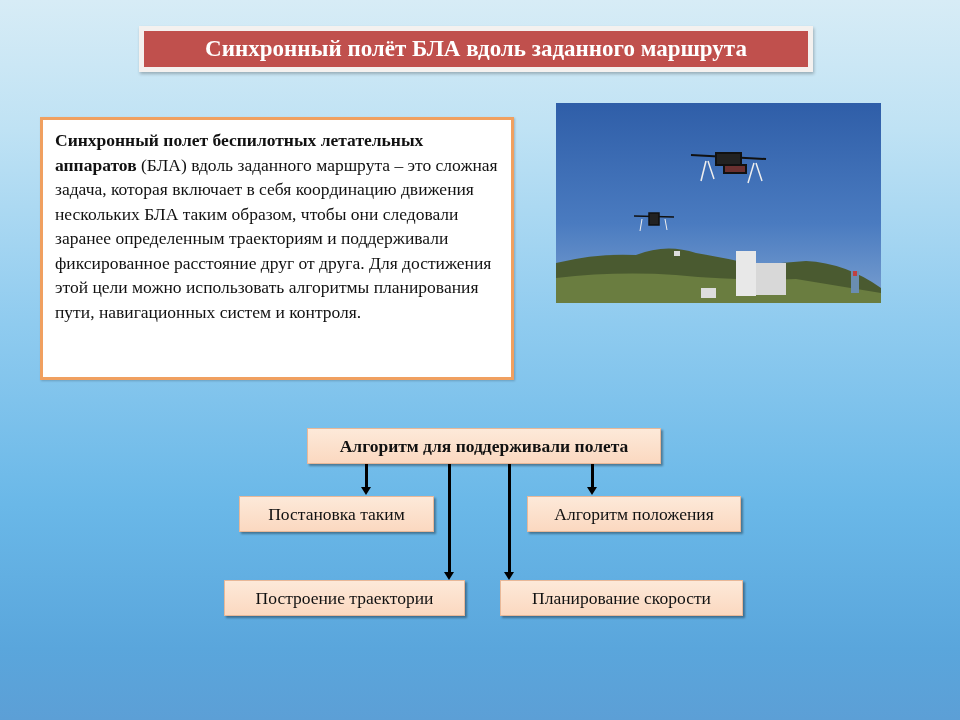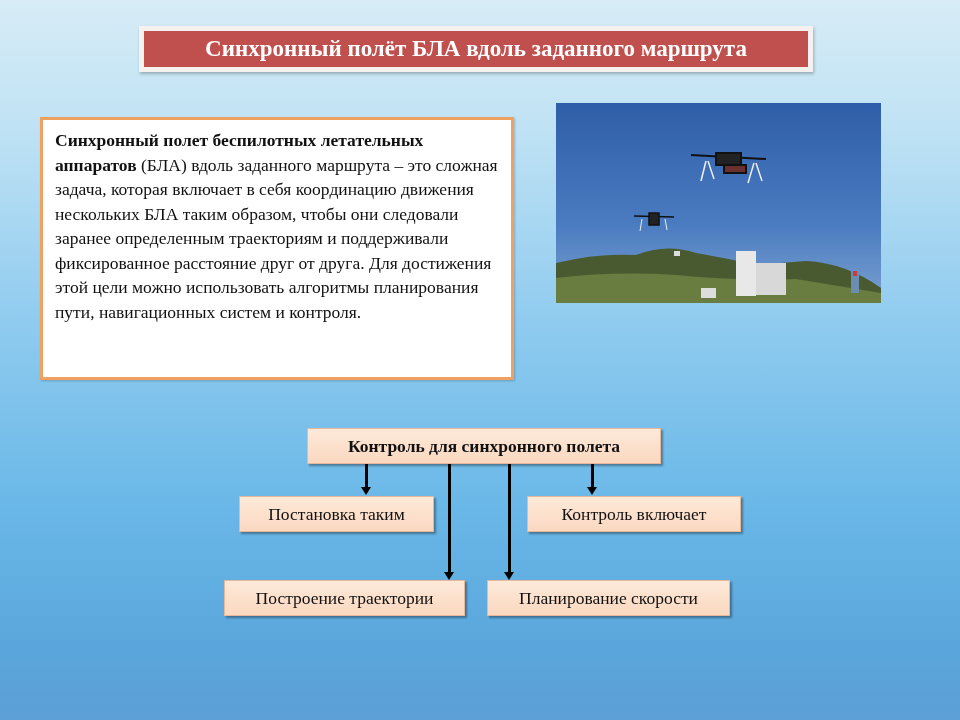--- a/index.html
+++ b/index.html
@@ -83,39 +83,39 @@
       <rect x="93" y="110" width="10" height="12"></rect>
     </g>
     <g stroke="#eee" stroke-width="1">
       <line x1="86" y1="116" x2="84" y2="128"></line>
       <line x1="109" y1="116" x2="111" y2="127"></line>
     </g>
   </svg>
 </div>
 
 <div class="node root" style="left:307px;top:428px;width:354px;height:36px;">
-  <span>Контроль для синхронного полета</span>
+  <span>Алгоритм для поддерживали полета</span>
 </div>
 
 <div class="line" style="left:365px;top:464px;height:23px;"></div>
 <div class="arrow" style="left:361px;top:487px;"></div>
 
 <div class="line" style="left:591px;top:464px;height:23px;"></div>
 <div class="arrow" style="left:587px;top:487px;"></div>
 
 <div class="line" style="left:448px;top:464px;height:108px;"></div>
 <div class="arrow" style="left:444px;top:572px;"></div>
 
 <div class="line" style="left:508px;top:464px;height:108px;"></div>
 <div class="arrow" style="left:504px;top:572px;"></div>
 
 <div class="node" style="left:239px;top:496px;width:195px;height:36px;">
   <span>Постановка таким</span>
 </div>
 <div class="node" style="left:527px;top:496px;width:214px;height:36px;">
-  <span>Контроль включает</span>
+  <span>Алгоритм положения</span>
 </div>
 <div class="node" style="left:224px;top:580px;width:241px;height:36px;">
   <span>Построение траектории</span>
 </div>
-<div class="node" style="left:487px;top:580px;width:243px;height:36px;">
+<div class="node" style="left:500px;top:580px;width:243px;height:36px;">
   <span>Планирование скорости</span>
 </div>
 
 </body></html>

